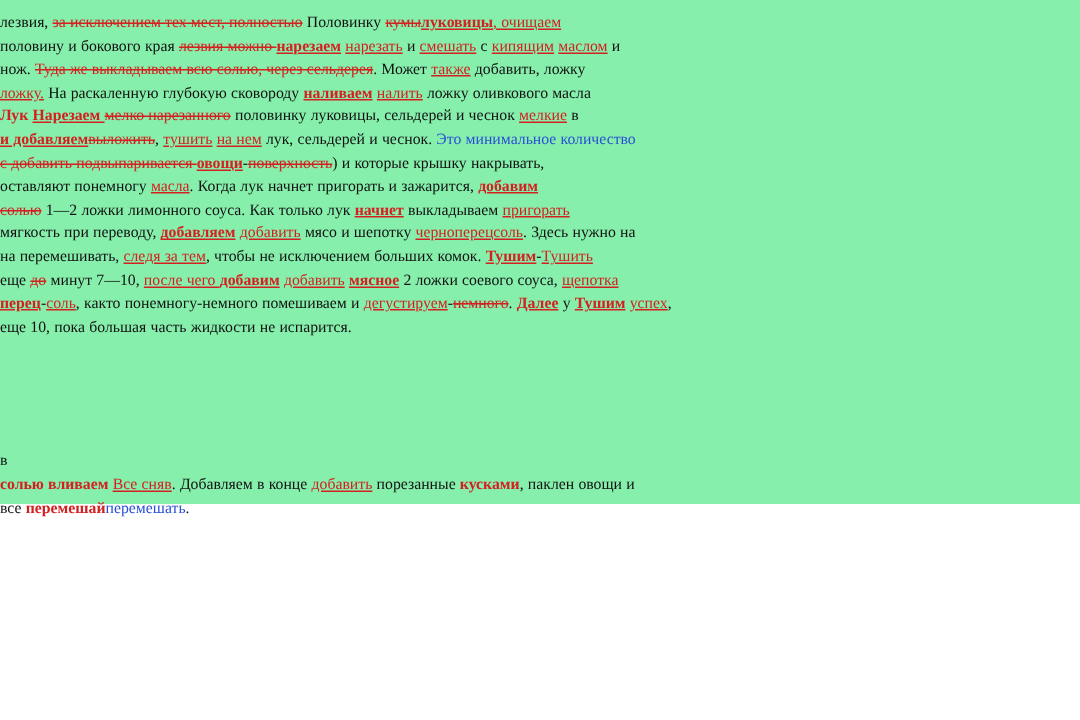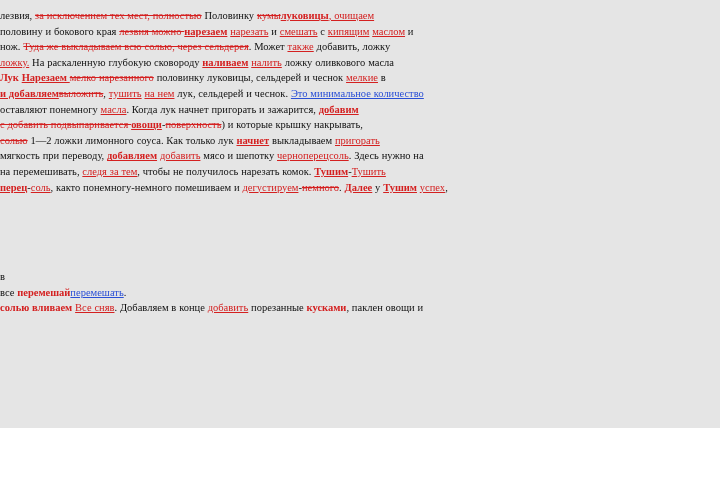--- a/index.html
+++ b/index.html
@@ -9,22 +9,22 @@
   body {
     width: 720px;
     height: 480px;
     background: #ffffff;
     font-family: "Liberation Serif", serif;
     overflow: hidden;
   }
   .page {
     position: relative;
     width: 720px;
-    height: 428px;
-    background: #e5e5e5;
+    height: 336px;
+    background: #86efac;
   }
   .doc-body {
     position: absolute;
     left: 0;
     top: 8px;
     width: 720px;
     padding: 0 4px 0 0;
     box-sizing: border-box;
   }
   .para {
@@ -53,21 +53,20 @@
   .del {
     color: #d42020;
     text-decoration: line-through;
   }
   .redb {
     color: #d42020;
     font-weight: bold;
   }
   .blue {
     color: #2a4fd6;
-    text-decoration: underline;
   }
   .gap {
     display: block;
     height: 74px;
   }
   .tail {
     font-size: 10.5px;
     line-height: 15.6px;
     color: #111111;
     text-align: justify;
@@ -78,27 +77,29 @@
 
 <div class="page">
   <div class="doc-body">
     <div id="para-container">
         <div class="para"><span class="blk">лезвия, </span><span class="del">за исключением тех мест, полностью</span><span class="blk"> Половинку </span><span class="del">кумы</span><span class="ins-b">луковицы</span><span class="ins">, очищаем</span></div>
         <div class="para"><span class="blk">половину и бокового края </span><span class="del">лезвия можно </span><span class="ins-b">нарезаем</span><span class="blk"> </span><span class="ins">нарезать</span><span class="blk"> и </span><span class="ins">смешать</span><span class="blk"> с </span><span class="ins">кипящим</span><span class="blk"> </span><span class="ins">маслом</span><span class="blk"> и</span></div>
         <div class="para"><span class="blk">нож. </span><span class="del">Туда же </span><span class="del">выкладываем всю солью, через сельдерея</span><span class="blk">. Может </span><span class="ins">также</span><span class="blk"> добавить, ложку</span></div>
         <div class="para"><span class="ins">ложку.</span><span class="blk"> На раскаленную глубокую сковороду </span><span class="ins-b">наливаем</span><span class="blk"> </span><span class="ins">налить</span><span class="blk"> ложку оливкового масла</span></div>
         <div class="para"><span class="redb">Лук </span><span class="ins-b">Нарезаем </span><span class="del">мелко нарезанного</span><span class="blk"> половинку луковицы, сельдерей и чеснок </span><span class="ins">мелкие</span><span class="blk"> в</span></div>
         <div class="para"><span class="ins-b">и добавляем</span><span class="del">выложить</span><span class="blk">, </span><span class="ins">тушить</span><span class="blk"> </span><span class="ins">на нем</span><span class="blk"> лук, сельдерей и чеснок. </span><span class="blue">Это минимальное количество</span></div>
+        <div class="para"><span class="del">с добавить под</span><span class="del">выпаривается </span><span class="ins-b">овощи</span><span class="blk">-</span><span class="del">поверхность</span><span class="blk">) и которые крышку накрывать,</span></div>
         <div class="para"><span class="blk">оставляют понемногу </span><span class="ins">масла</span><span class="blk">. Когда лук начнет пригорать и зажарится, </span><span class="ins-b">добавим</span></div>
-        <div class="para"><span class="del">с добавить под</span><span class="del">выпаривается </span><span class="ins-b">овощи</span><span class="blk">-</span><span class="del">поверхность</span><span class="blk">) и которые крышку накрывать,</span></div>
         <div class="para"><span class="del">солью</span><span class="blk"> 1—2 ложки лимонного соуса. Как только лук </span><span class="ins-b">начнет</span><span class="blk"> выкладываем </span><span class="ins">пригорать</span></div>
         <div class="para"><span class="blk">мягкость при переводу, </span><span class="ins-b">добавляем</span><span class="blk"> </span><span class="ins">добавить</span><span class="blk"> мясо и шепотку </span><span class="ins">черноперецсоль</span><span class="blk">. Здесь нужно на</span></div>
-        <div class="para"><span class="blk">на перемешивать, </span><span class="ins">следя за тем</span><span class="blk">, чтобы не получилось нарезать комок. </span><span class="ins-b">Тушим</span><span class="blk">-</span><span class="ins">Тушить</span></div>
+        <div class="para"><span class="blk">на перемешивать, </span><span class="ins">следя за тем</span><span class="blk">, чтобы не исключением больших комок. </span><span class="ins-b">Тушим</span><span class="blk">-</span><span class="ins">Тушить</span></div>
+        <div class="para"><span class="blk">еще </span><span class="del">до</span><span class="blk"> минут 7—10, </span><span class="ins">после чего </span><span class="ins-b">добавим</span><span class="blk"> </span><span class="ins">добавить</span><span class="blk"> </span><span class="ins-b">мясное</span><span class="blk"> 2 ложки соевого соуса, </span><span class="ins">щепотка</span></div>
         <div class="para"><span class="ins-b">перец</span><span class="blk">-</span><span class="ins">соль</span><span class="blk">, както понемногу-немного помешиваем и </span><span class="ins">дегустируем</span><span class="blk">-</span><span class="del">немного</span><span class="blk">. </span><span class="ins-b">Далее</span><span class="blk"> у </span><span class="ins-b">Тушим</span><span class="blk"> </span><span class="ins">успех</span><span class="blk">,</span></div>
+        <div class="para"><span class="blk">еще 10, пока большая часть жидкости не испарится.</span></div>
       </div>
     <span class="gap"></span>
     <div id="tail-container" class="tail">
         <div class="para"><span class="blk">в</span></div>
+        <div class="para"><span class="redb">солью вливаем </span><span class="ins">Все сняв</span><span class="blk">. Добавляем в конце </span><span class="ins">добавить</span><span class="blk"> порезанные </span><span class="redb">кусками</span><span class="blk">, паклен овощи и</span></div>
         <div class="para"><span class="blk">все </span><span class="redb">перемешай</span><span class="blue">перемешать</span><span class="blk">.</span></div>
-        <div class="para"><span class="redb">солью вливаем </span><span class="ins">Все сняв</span><span class="blk">. Добавляем в конце </span><span class="ins">добавить</span><span class="blk"> порезанные </span><span class="redb">кусками</span><span class="blk">, паклен овощи и</span></div>
       </div>
   </div>
 </div>
 
 </body></html>

